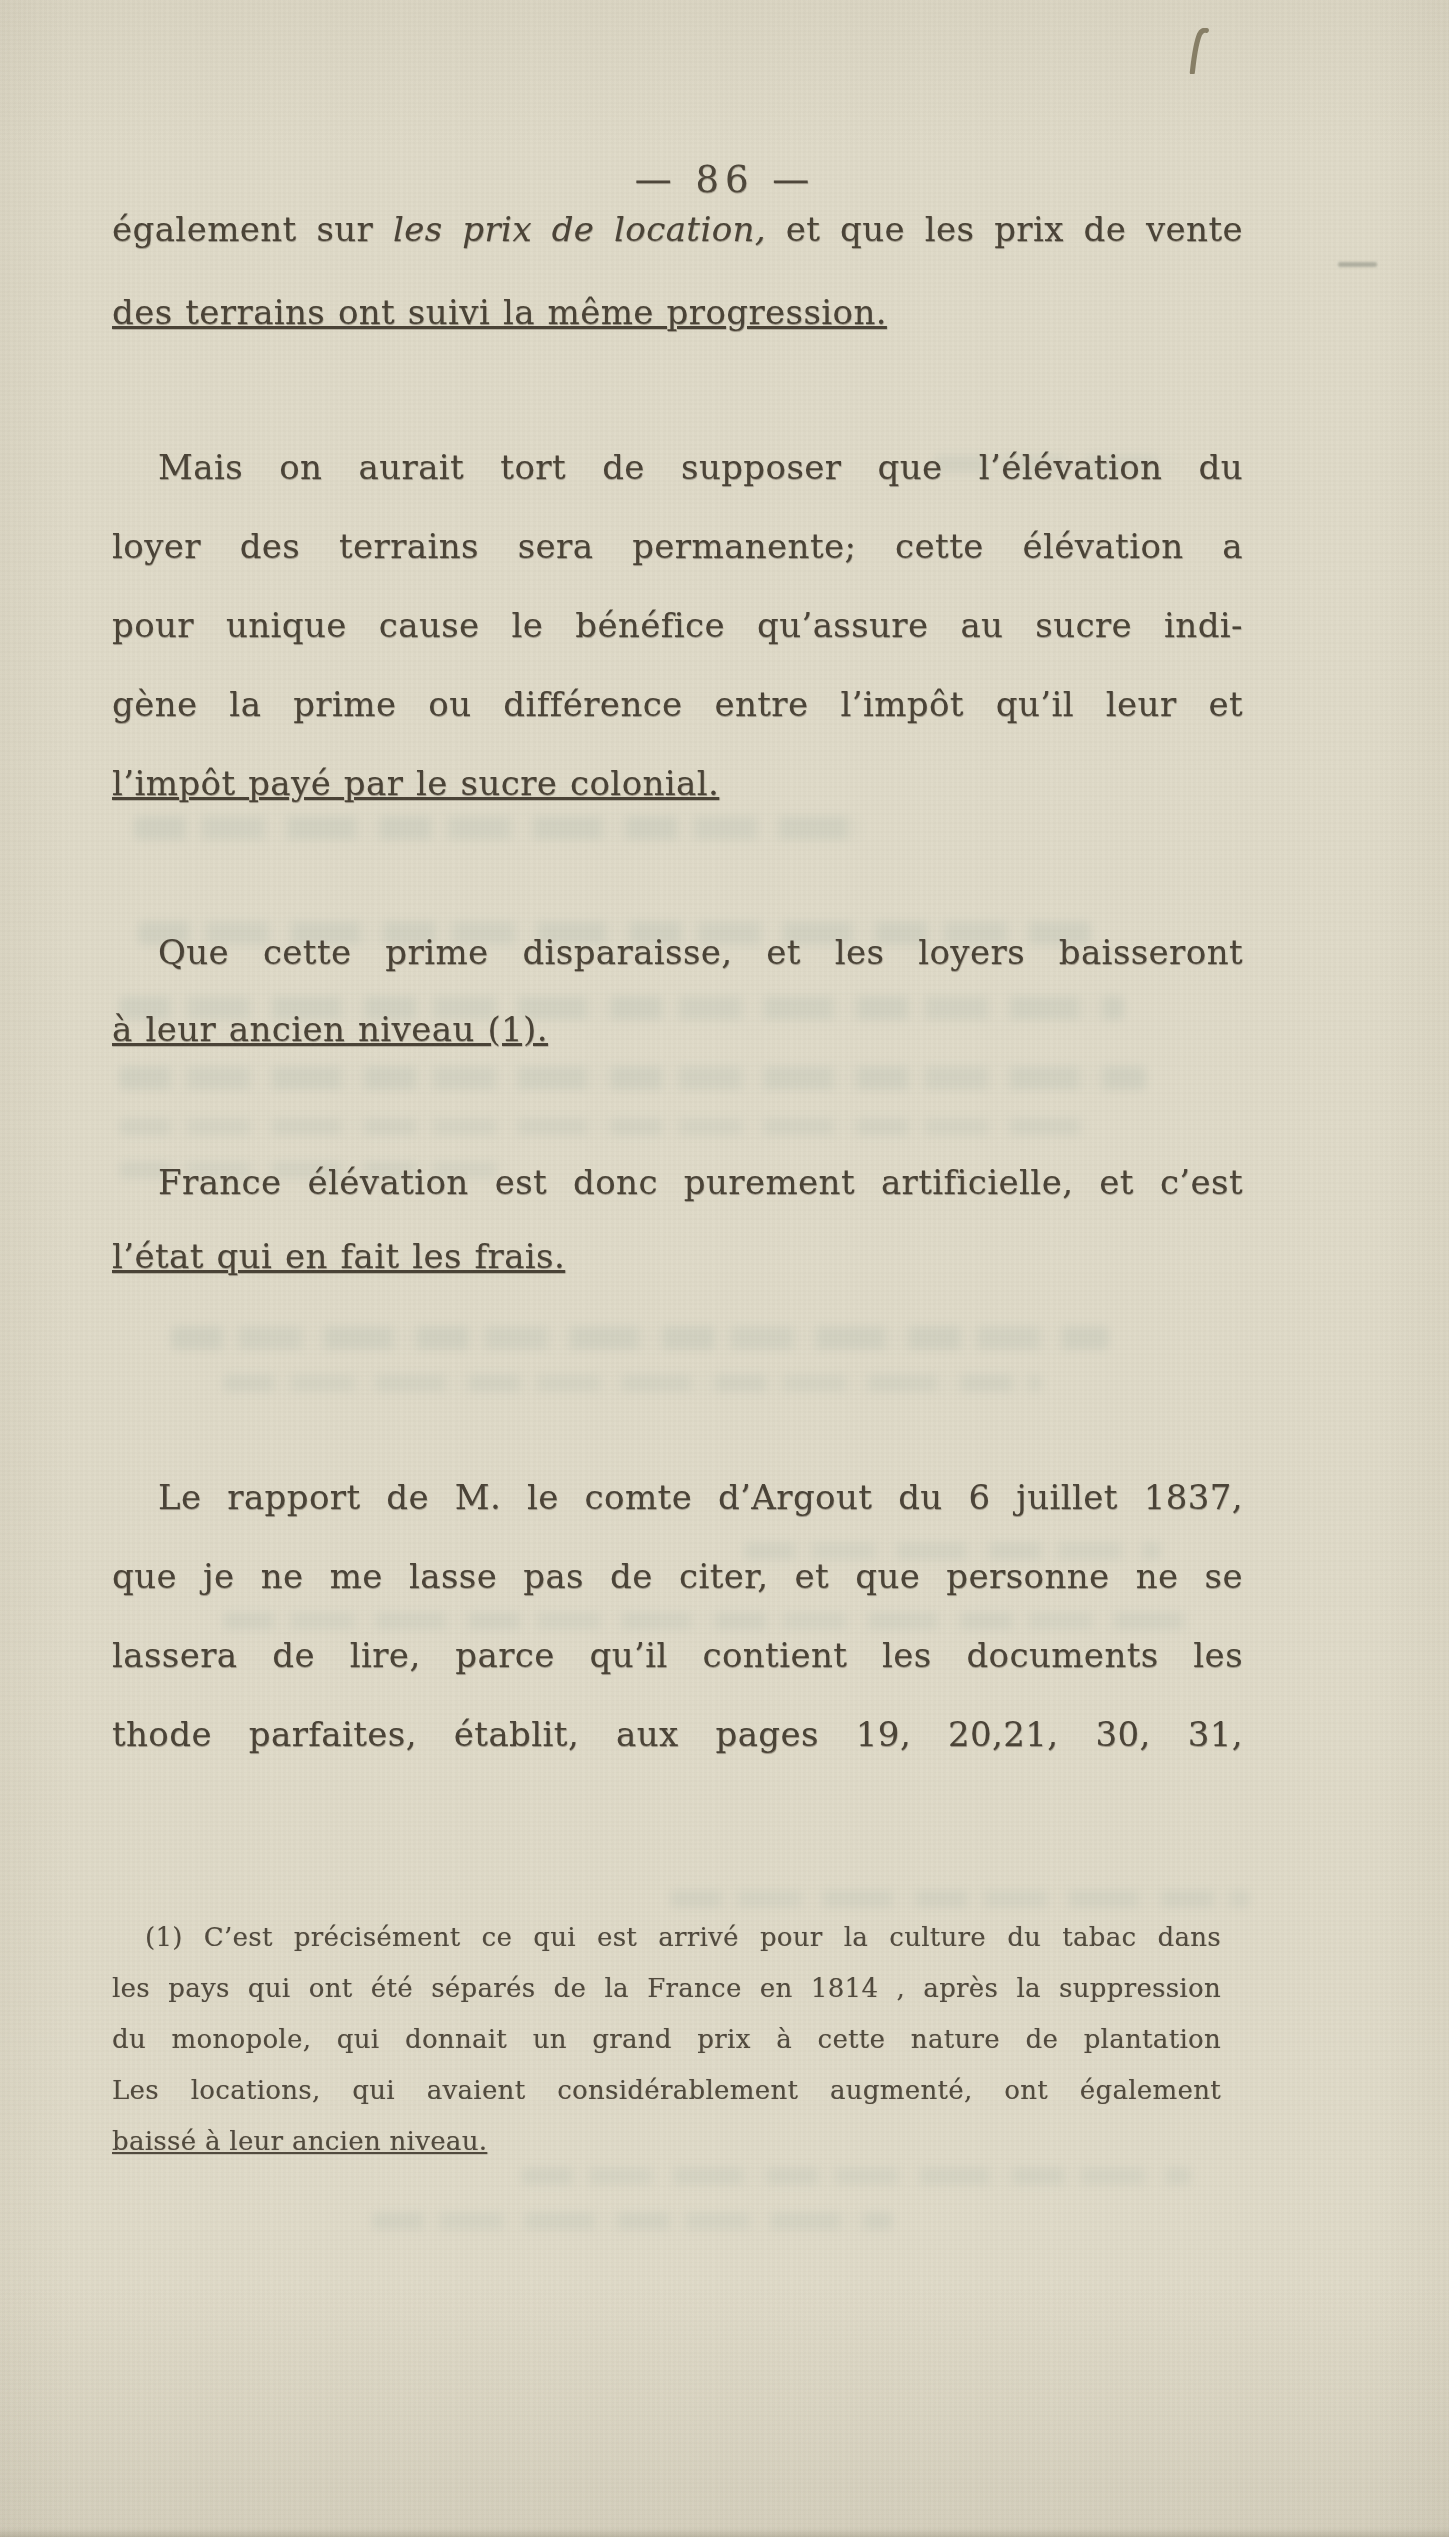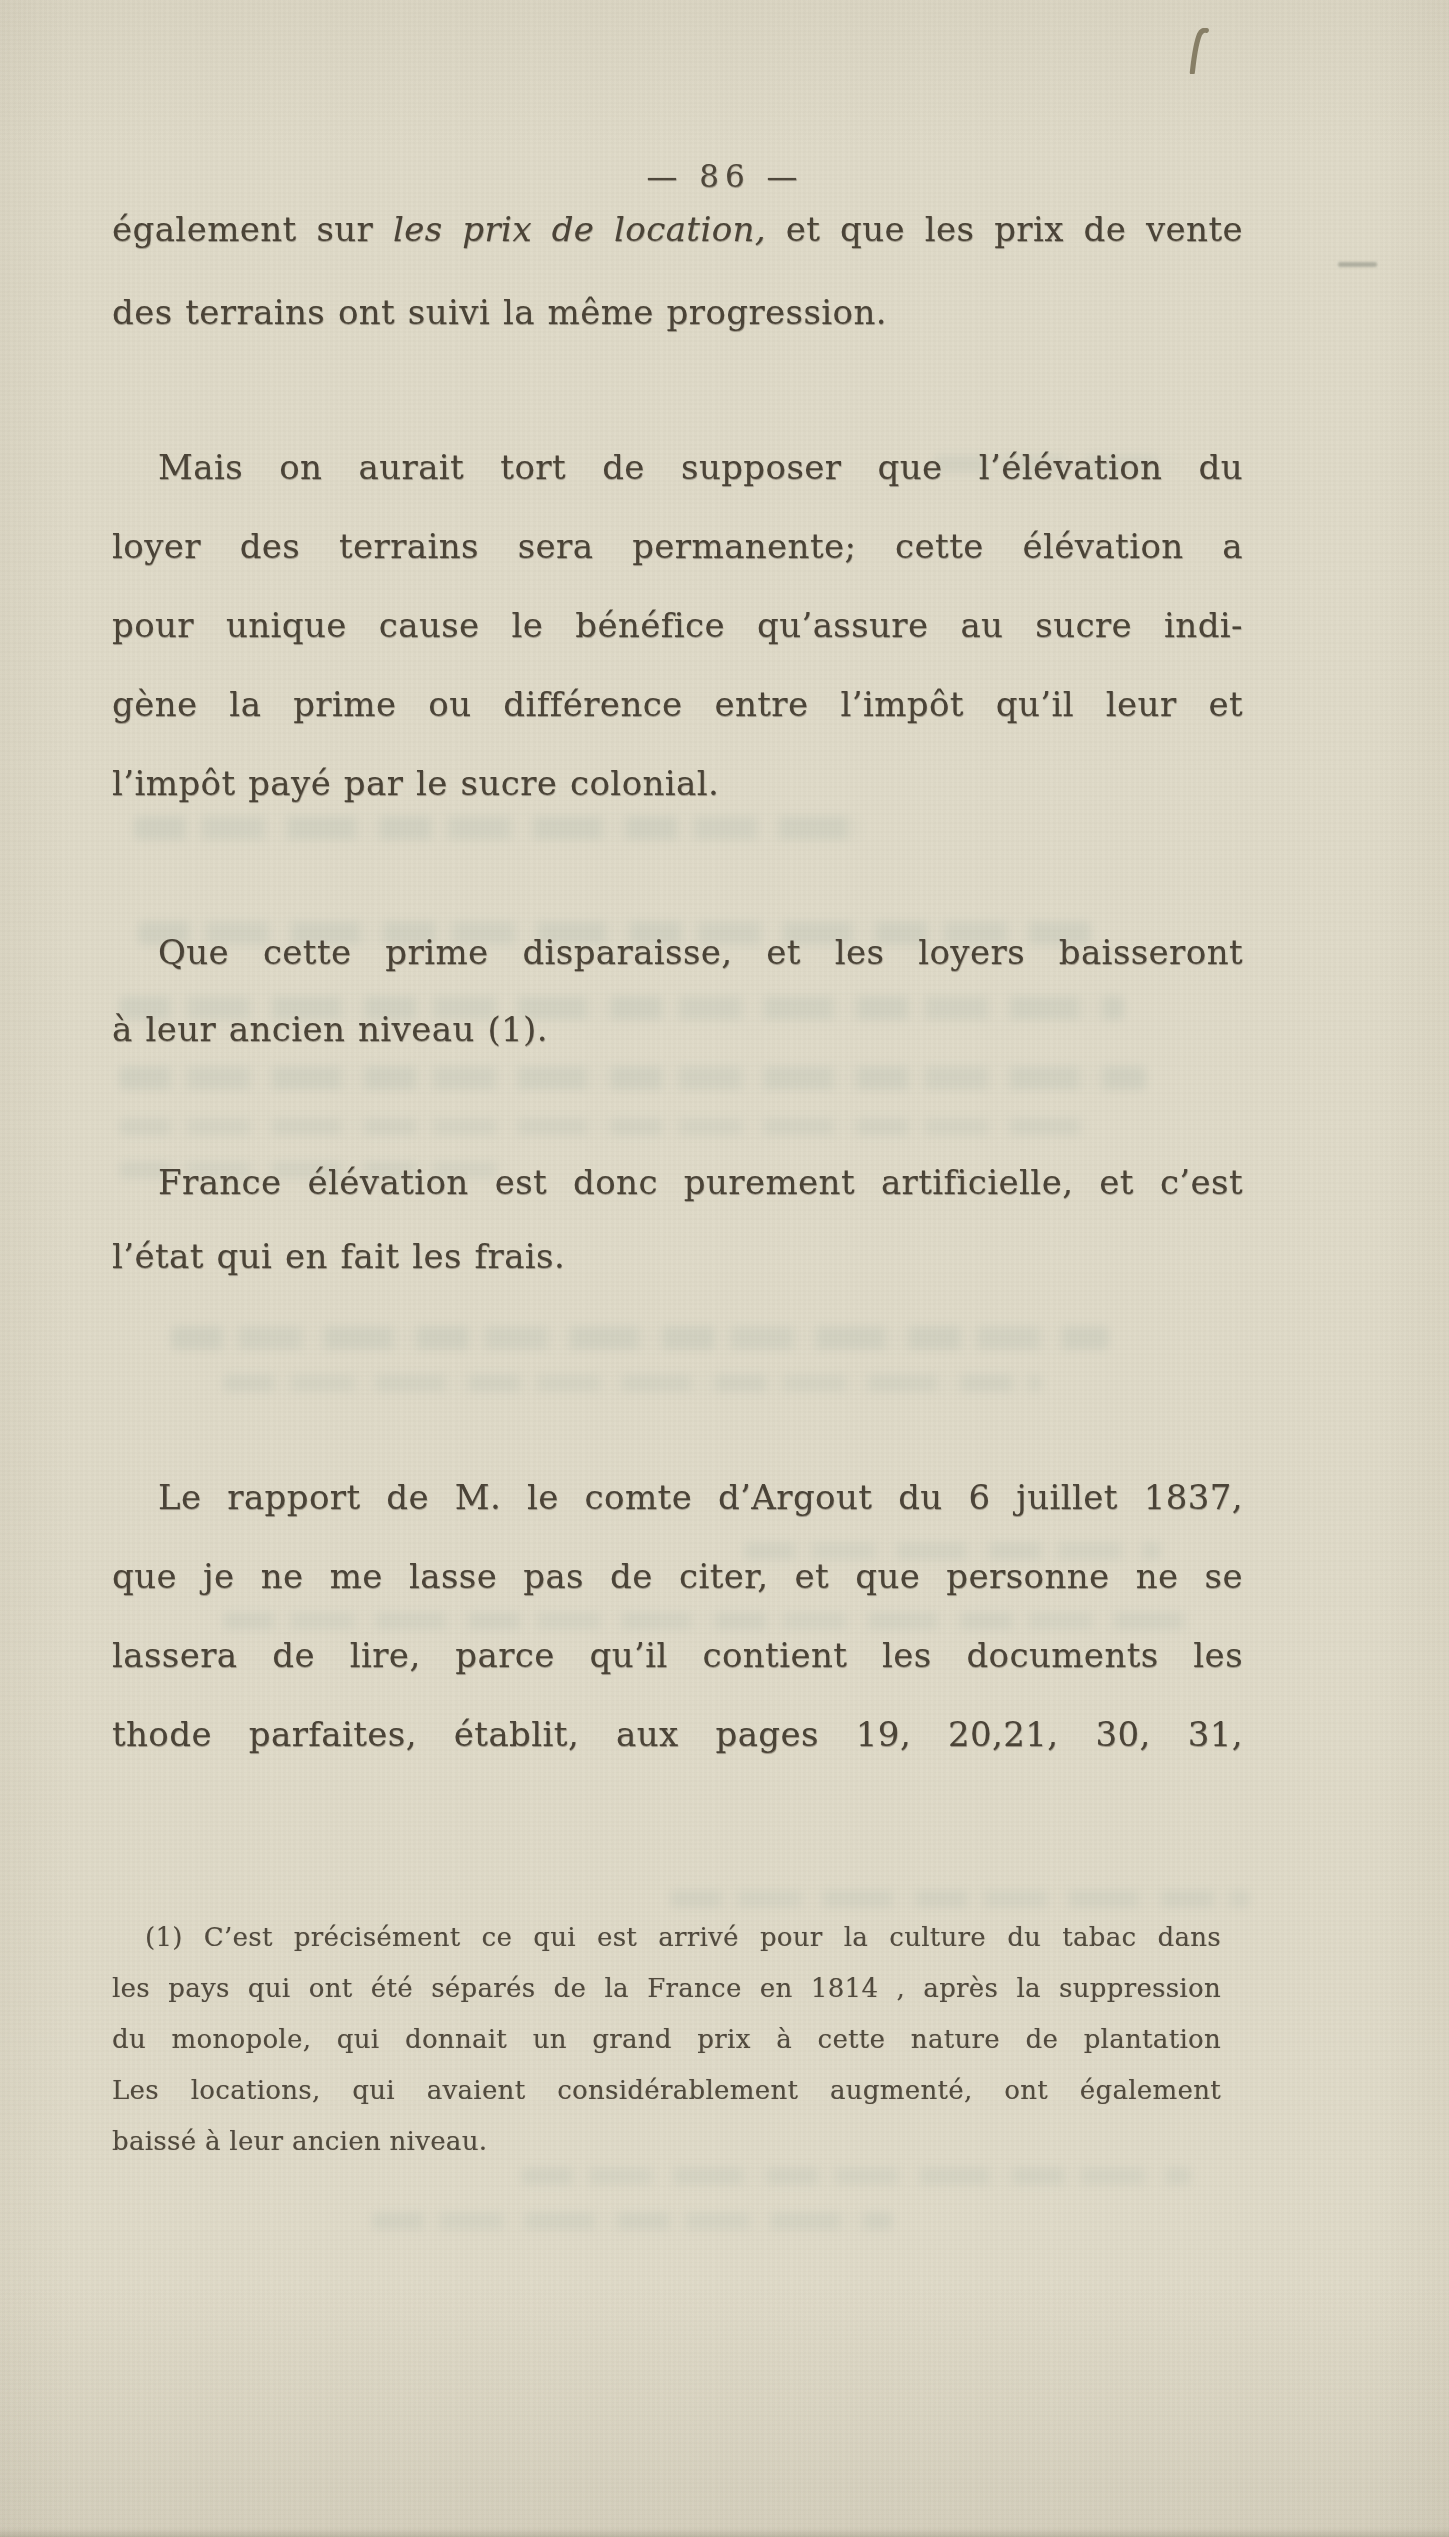--- a/index.html
+++ b/index.html
@@ -12,21 +12,21 @@
       repeating-linear-gradient(0deg, rgba(60,55,40,0.010) 0 1.5px, rgba(255,255,255,0.015) 1.5px 4.5px),
       linear-gradient(180deg, rgba(120,110,85,0.05) 0%, rgba(120,110,85,0.0) 6%, rgba(120,110,85,0.0) 90%, rgba(110,100,75,0.10) 100%),
       linear-gradient(90deg, rgba(120,110,85,0.06) 0%, rgba(120,110,85,0.0) 5%, rgba(120,110,85,0.0) 95%, rgba(120,110,85,0.05) 100%);
     font-family:"DejaVu Serif", serif;
     color:#4a4337;
     overflow:hidden;
   }
   .pageno {
     position:absolute; top:158px; left:0; width:1450px;
     text-align:center;
-    font-size:31px; letter-spacing:6px;
+    font-size:37px; letter-spacing:6px;
     color:#4e473b;
     text-shadow:0.4px 0.6px 0.7px rgba(71,62,50,0.45);
   }
   .para {
     position:absolute; left:112px; width:1131px;
     font-size:34px;
     letter-spacing:0.4px;
     word-spacing:1.5px;
     text-shadow:0.4px 0.6px 0.7px rgba(71,62,50,0.45);
   }
@@ -37,21 +37,21 @@
   .p5 { top:1458px; line-height:79px; }
   .footnote {
     position:absolute; left:112px; top:1912px; width:1109px;
     font-size:26px;
     letter-spacing:0.3px;
     line-height:51px;
     color:#514a3e;
     text-shadow:0.3px 0.4px 0.7px rgba(71,62,50,0.40);
   }
   .line   { text-align:justify; text-align-last:justify; }
-  .line.last { text-align:left; text-align-last:left; }
+  .line.last { text-align:left; text-align-last:left;text-decoration:underline; }
   .line.indent { text-indent:46px; }
   .line.indent-sm { text-indent:33px; }
   .italic { font-style:italic; }
   
   .ghost {
     position:absolute; height:24px;
     background:repeating-linear-gradient(90deg,
       rgba(127,154,148,0.32) 0 51px, rgba(127,154,148,0.05) 51px 68px,
       rgba(127,154,148,0.27) 68px 131px, rgba(127,154,148,0.04) 131px 153px,
       rgba(127,154,148,0.30) 153px 222px, rgba(127,154,148,0.06) 222px 246px);

